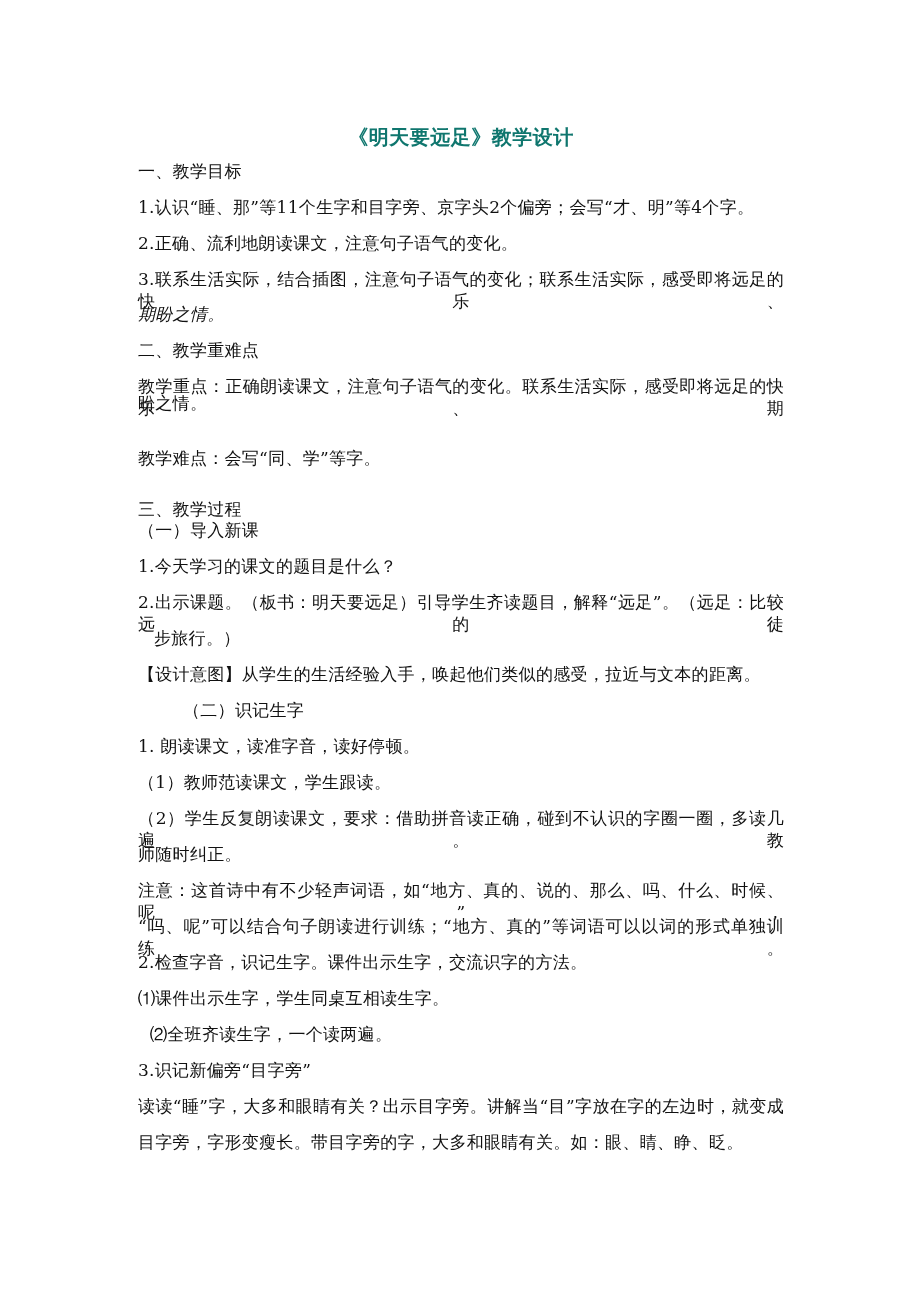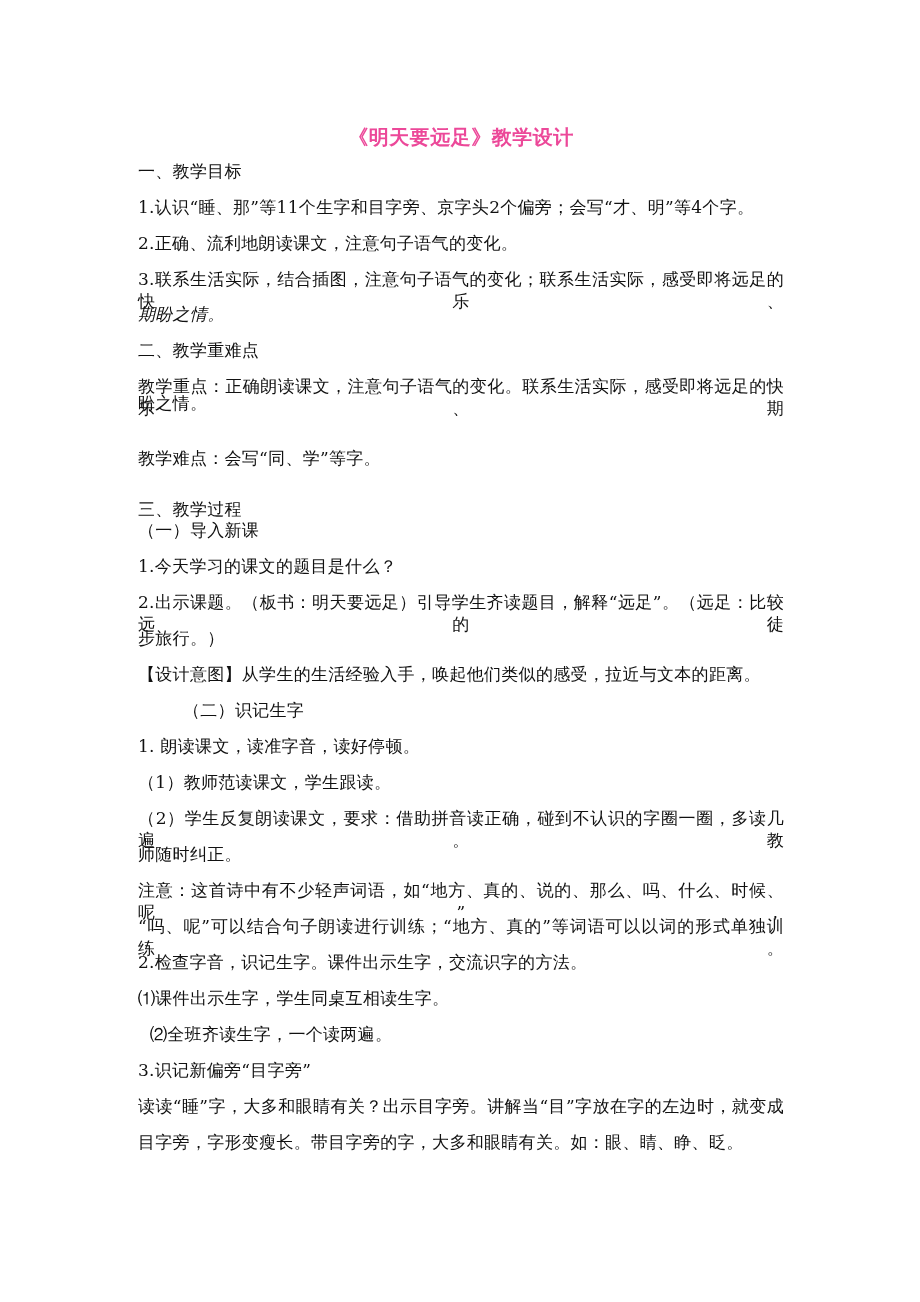--- a/index.html
+++ b/index.html
@@ -19,36 +19,36 @@
     position: absolute; left: 0; width: 646px;
     font-size: 17px; line-height: 22px; white-space: nowrap;
     letter-spacing: 0.3px;
   }
   .justify { text-align: justify; text-align-last: justify; }
 </style>
 </head>
 <body>
 
 <div class="page">
-  <div class="title" style="color: #ec4899;">《明天要远足》教学设计</div>
+  <div class="title" style="color: #0f766e;">《明天要远足》教学设计</div>
   <div id="lines">
       <div class="line" style="top: 160px;">一、教学目标</div>
       <div class="line" style="top: 196px;">1.认识“睡、那”等11个生字和目字旁、京字头2个偏旁；会写“才、明”等4个字。</div>
       <div class="line" style="top: 232px;">2.正确、流利地朗读课文，注意句子语气的变化。</div>
       <div class="line justify" style="top: 268px; white-space: normal;">3.联系生活实际，结合插图，注意句子语气的变化；联系生活实际，感受即将远足的快乐、</div>
       <div class="line" style="top: 303px; font-style: italic;">期盼之情。</div>
       <div class="line" style="top: 339px;">二、教学重难点</div>
       <div class="line justify" style="top: 375px; white-space: normal;">教学重点：正确朗读课文，注意句子语气的变化。联系生活实际，感受即将远足的快乐、期</div>
       <div class="line" style="top: 392px;">盼之情。</div>
       <div class="line" style="top: 447px;">教学难点：会写“同、学”等字。</div>
       <div class="line" style="top: 498px;">三、教学过程</div>
       <div class="line" style="top: 519px;">（一）导入新课</div>
       <div class="line" style="top: 555px;">1.今天学习的课文的题目是什么？</div>
       <div class="line justify" style="top: 591px; white-space: normal;">2.出示课题。（板书：明天要远足）引导学生齐读题目，解释“远足”。（远足：比较远的徒</div>
-      <div class="line" style="top: 627px;">步旅行。）</div>
+      <div class="line" style="top: 627px; margin-left: 16px;">步旅行。）</div>
       <div class="line" style="top: 663px;">【设计意图】从学生的生活经验入手，唤起他们类似的感受，拉近与文本的距离。</div>
       <div class="line" style="top: 699px; margin-left: 45px;">（二）识记生字</div>
       <div class="line" style="top: 735px;">1. 朗读课文，读准字音，读好停顿。</div>
       <div class="line" style="top: 771px;">（1）教师范读课文，学生跟读。</div>
       <div class="line justify" style="top: 807px; white-space: normal;">（2）学生反复朗读课文，要求：借助拼音读正确，碰到不认识的字圈一圈，多读几遍。教</div>
       <div class="line" style="top: 843px;">师随时纠正。</div>
       <div class="line justify" style="top: 879px; white-space: normal;">注意：这首诗中有不少轻声词语，如“地方、真的、说的、那么、吗、什么、时候、呢”，</div>
       <div class="line justify" style="top: 915px; white-space: normal;">“吗、呢”可以结合句子朗读进行训练；“地方、真的”等词语可以以词的形式单独训练。</div>
       <div class="line" style="top: 951px;">2.检查字音，识记生字。课件出示生字，交流识字的方法。</div>
       <div class="line" style="top: 987px;">⑴课件出示生字，学生同桌互相读生字。</div>

